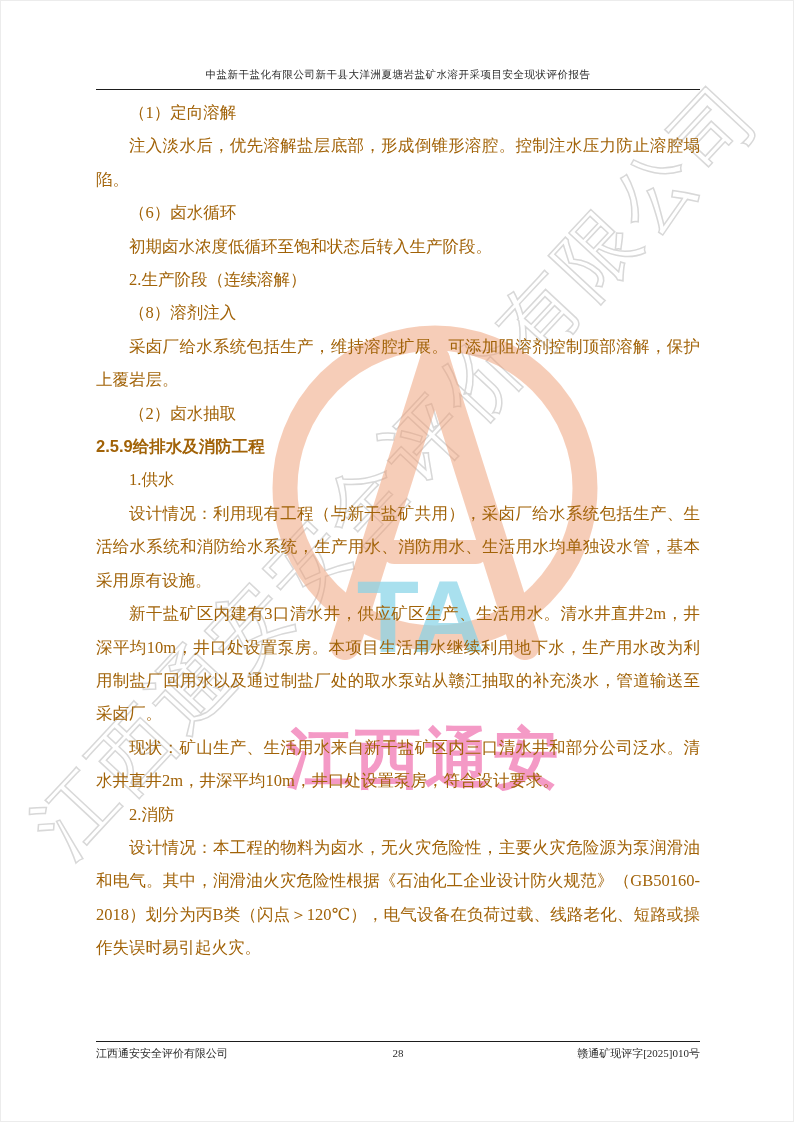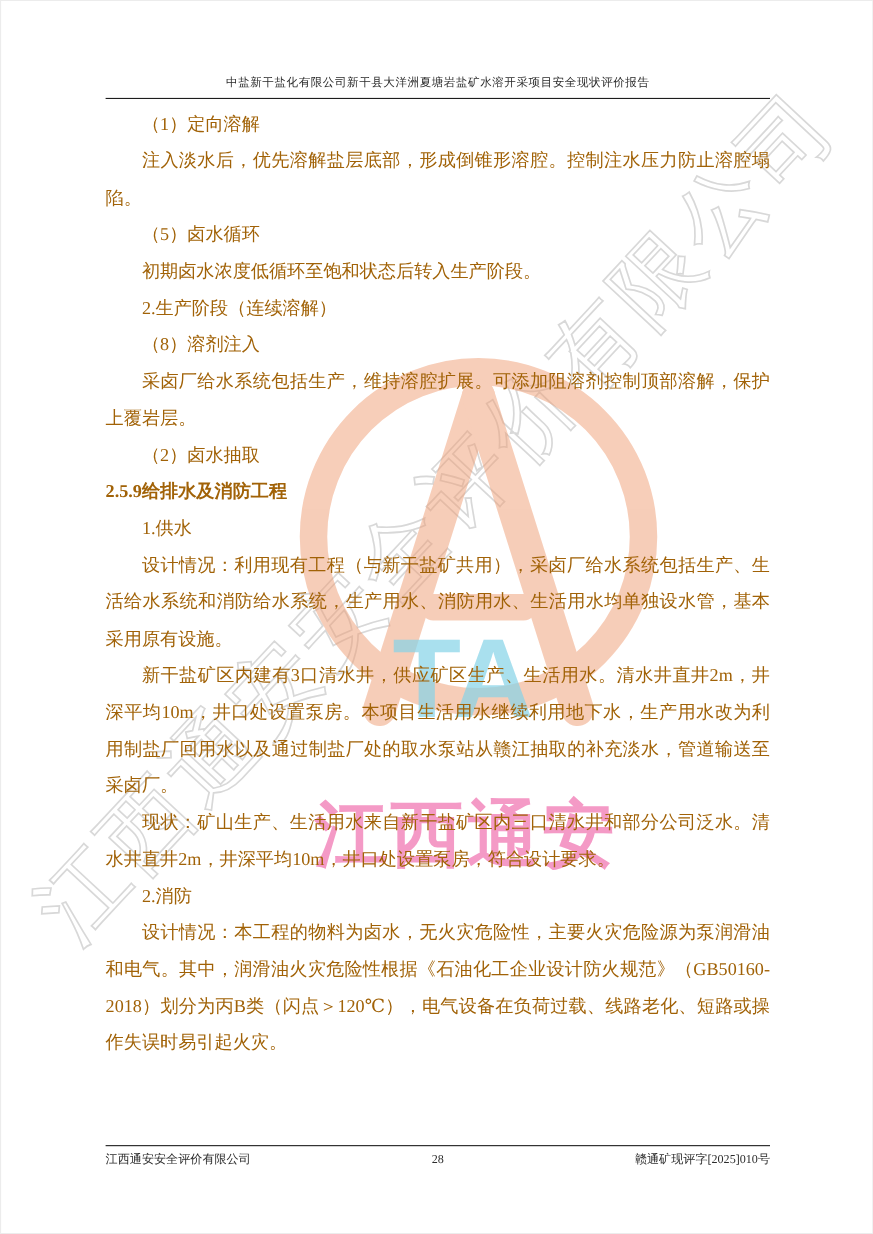--- a/index.html
+++ b/index.html
@@ -31,21 +31,21 @@
     margin-top:68px; text-align:center; font-size:10.5px; color:#2b2b2b;
     letter-spacing:0.5px; padding-bottom:7px; border-bottom:1.5px solid #1d1d1d;
   }
   .bodytext { margin-top:6px; }
   .bodytext p {
     margin:0; font-size:16.5px; line-height:33.4px; color:#a16207;
     text-align:justify; text-indent:2em;
   }
   .bodytext p.sec-heading {
     text-indent:0; font-weight:bold;
-    font-family:Liberation Serif, serif;
+    font-family:Liberation Sans, sans-serif;
     font-size:16.5px;
   }
   .footer {
     position:absolute; left:96px; width:604px; top:1041px; z-index:2;
     border-top:1.5px solid #1d1d1d; padding-top:4px;
     display:flex; align-items:baseline;
     font-size:11px; color:#2b2b2b;
   }
   .footer .f-left  { flex:1; text-align:left; }
   .footer .f-mid   { flex:0 0 auto; text-align:center; }
@@ -73,21 +73,21 @@
 
     <div class="wm-red">江西通安</div>
   </div>
 
   <div class="content">
     <div class="hdr">中盐新干盐化有限公司新干县大洋洲夏塘岩盐矿水溶开采项目安全现状评价报告</div>
 
     <div class="bodytext">
       <p>（1）定向溶解</p>
       <p>注入淡水后，优先溶解盐层底部，形成倒锥形溶腔。控制注水压力防止溶腔塌陷。</p>
-      <p>（5）卤水循环</p>
+      <p>（6）卤水循环</p>
       <p>初期卤水浓度低循环至饱和状态后转入生产阶段。</p>
       <p>2.生产阶段（连续溶解）</p>
       <p>（8）溶剂注入</p>
       <p>采卤厂给水系统包括生产，维持溶腔扩展。可添加阻溶剂控制顶部溶解，保护上覆岩层。</p>
       <p>（2）卤水抽取</p>
       <p class="sec-heading">2.5.9给排水及消防工程</p>
       <p>1.供水</p>
       <p>设计情况：利用现有工程（与新干盐矿共用），采卤厂给水系统包括生产、生活给水系统和消防给水系统，生产用水、消防用水、生活用水均单独设水管，基本采用原有设施。</p>
       <p>新干盐矿区内建有3口清水井，供应矿区生产、生活用水。清水井直井2m，井深平均10m，井口处设置泵房。本项目生活用水继续利用地下水，生产用水改为利用制盐厂回用水以及通过制盐厂处的取水泵站从赣江抽取的补充淡水，管道输送至采卤厂。</p>
       <p>现状：矿山生产、生活用水来自新干盐矿区内三口清水井和部分公司泛水。清水井直井2m，井深平均10m，井口处设置泵房，符合设计要求。</p>

